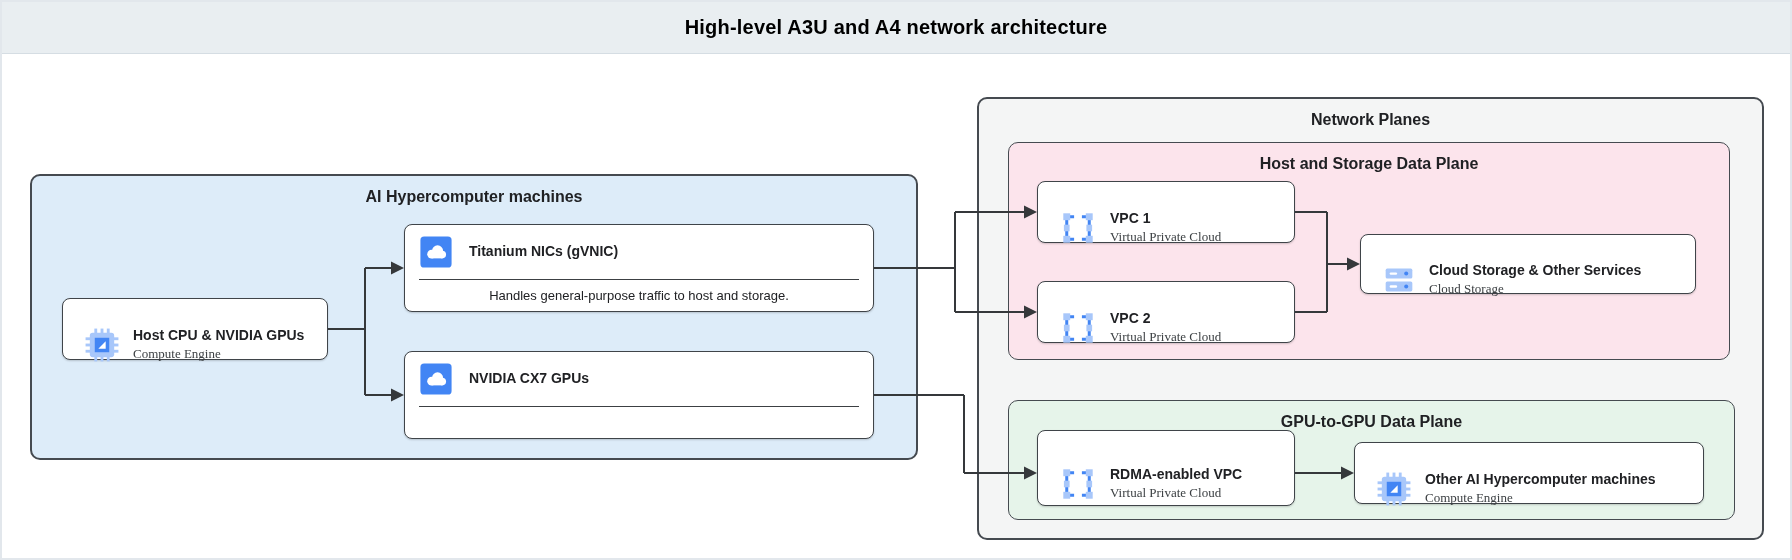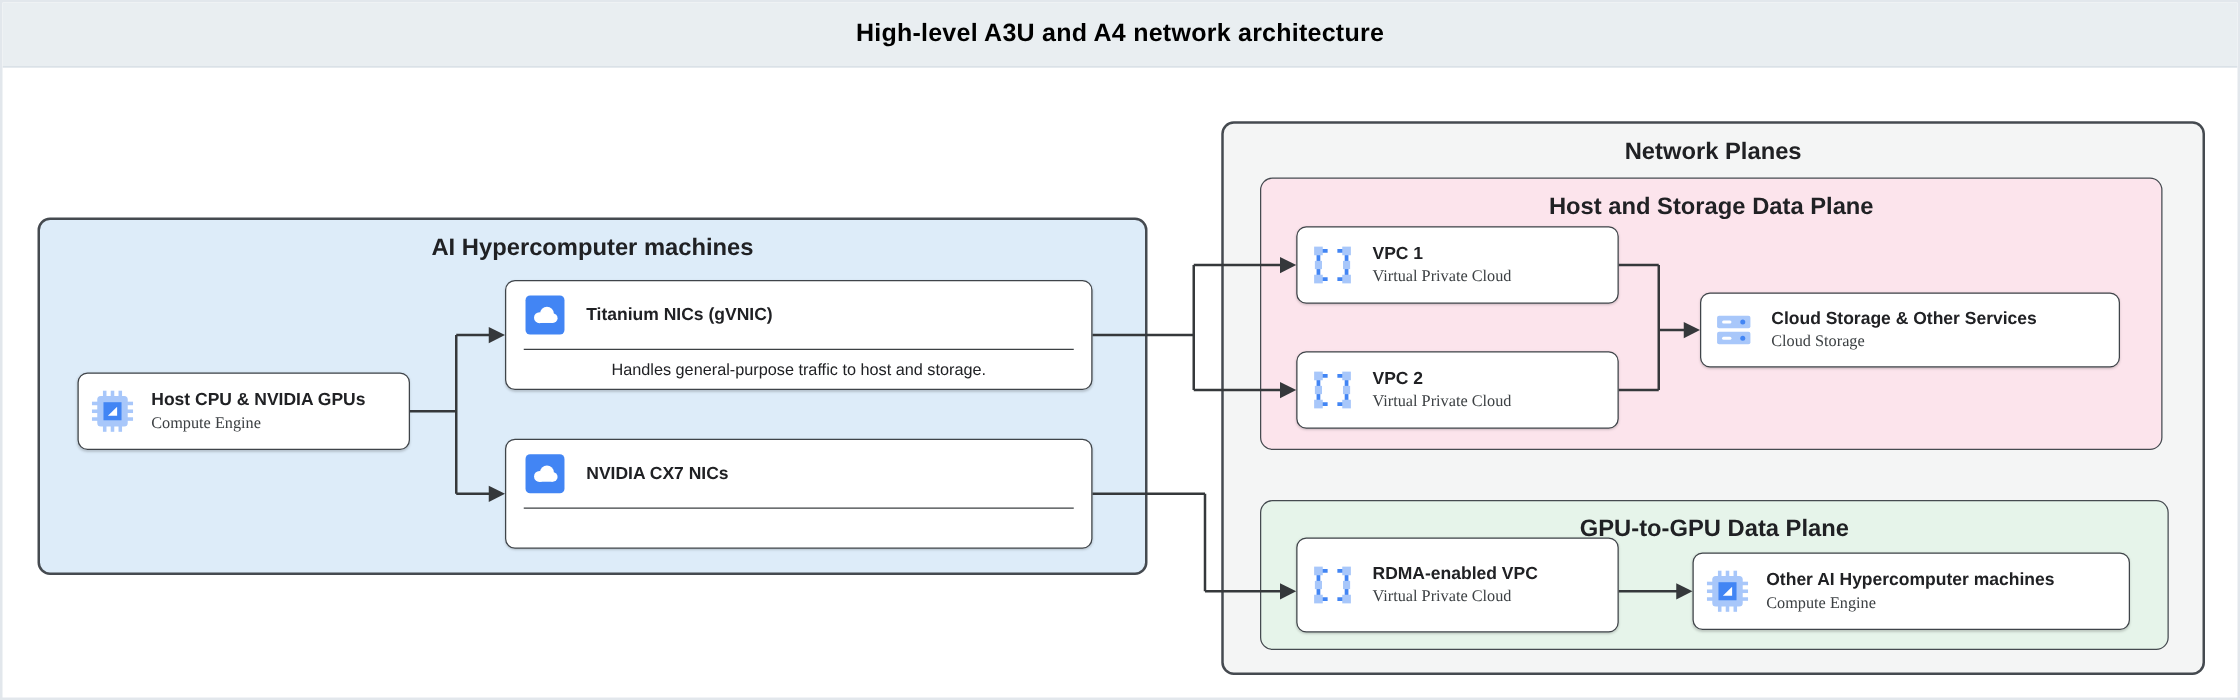--- a/index.html
+++ b/index.html
@@ -7,30 +7,30 @@
   .page{position:relative;width:1792px;height:560px;background:#ffffff;
         border:2px solid #e2e7ec;box-sizing:border-box;overflow:hidden;}
   .header{position:absolute;left:0;top:0;width:100%;height:52px;background:#e9eef1;
           border-bottom:1px solid #d5dde3;display:flex;align-items:center;justify-content:center;
           box-sizing:border-box;}
   .header .title{font-size:20px;font-weight:bold;color:#000000;letter-spacing:.2px;}
 
   
   .group{position:absolute;border:2px solid #454a50;border-radius:10px;box-sizing:border-box;}
   .group-label{position:absolute;top:12px;left:0;right:0;text-align:center;
-               font-size:19px;font-weight:bold;color:#202124;}
+               font-size:16px;font-weight:bold;color:#202124;}
   .g-machines{left:28px;top:172px;width:888px;height:286px;background:#ddecf9;}
   .g-netplanes{left:975px;top:95px;width:787px;height:443px;background:#f4f5f5;}
   .g-hostplane{left:1006px;top:140px;width:722px;height:218px;background:#fce4ec;border-width:1.5px;}
   .g-gpuplane{left:1006px;top:398px;width:727px;height:120px;background:#e6f4ea;border-width:1.5px;}
 
   
   .node{position:absolute;background:#ffffff;border:1.5px solid #3f4449;border-radius:8px;
         box-sizing:border-box;box-shadow:0 1px 2px rgba(0,0,0,.18);}
-  .node-row{display:flex;align-items:center;height:100%;padding-left:10px;gap:14px;box-sizing:border-box;}
+  .node-row{display:flex;align-items:center;height:100%;padding-left:22px;gap:14px;box-sizing:border-box;margin-top:16px;}
   .node-title{font-size:14px;font-weight:bold;color:#202124;line-height:1.25;}
   .node-sub{font-size:13px;color:#3c4043;line-height:1.3;margin-top:1px;font-family:Liberation Serif, serif;}
 
   .n-host{left:60px;top:296px;width:266px;height:62px;}
   .n-vpc1{left:1035px;top:179px;width:258px;height:62px;}
   .n-vpc2{left:1035px;top:279px;width:258px;height:62px;}
   .n-storage{left:1358px;top:232px;width:336px;height:60px;}
   .n-rdma{left:1035px;top:428px;width:258px;height:76px;}
   .n-other{left:1352px;top:440px;width:350px;height:62px;}
 
@@ -148,21 +148,21 @@
     </div>
     <div class="nic-divider"></div>
     <div class="nic-desc">Handles general-purpose traffic to host and storage.</div>
   </div>
 
   <div class="node nic n-cx7">
     <div class="nic-head">
       <svg class="icon" width="34" height="34" viewBox="0 0 24 24">
           <use href="#icon-cloud"></use>
         </svg>
-      <div class="node-title">NVIDIA CX7 NICs</div>
+      <div class="node-title">NVIDIA CX7 GPUs</div>
     </div>
     <div class="nic-divider"></div>
   </div>
 
   <div class="node n-vpc1">
     <div class="node-row">
       <svg class="icon" width="36" height="36" viewBox="0 0 24 24">
           <use href="#icon-vpc"></use>
         </svg>
       <div>

